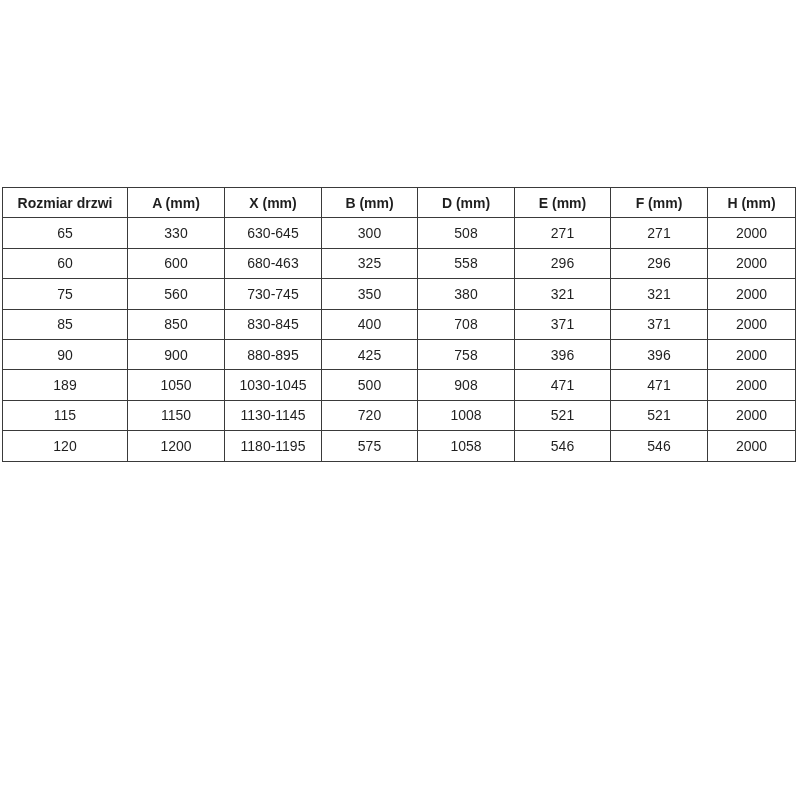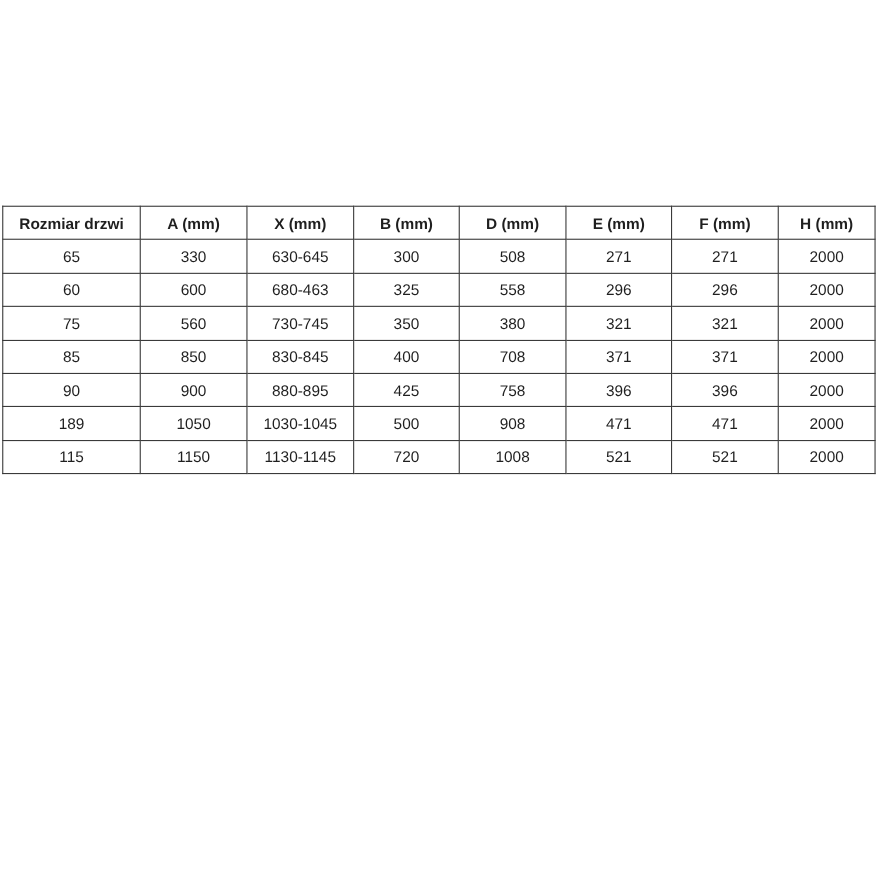--- a/index.html
+++ b/index.html
@@ -132,15 +132,25 @@
         <tr>
           <td>115</td>
           <td>1150</td>
           <td>1130-1145</td>
           <td>720</td>
           <td>1008</td>
           <td>521</td>
           <td>521</td>
           <td>2000</td>
         </tr>
+        <tr>
+          <td>120</td>
+          <td>1200</td>
+          <td>1180-1195</td>
+          <td>575</td>
+          <td>1058</td>
+          <td>546</td>
+          <td>546</td>
+          <td>2000</td>
+        </tr>
       </tbody>
   </table>
 </div>
 
 </body></html>

